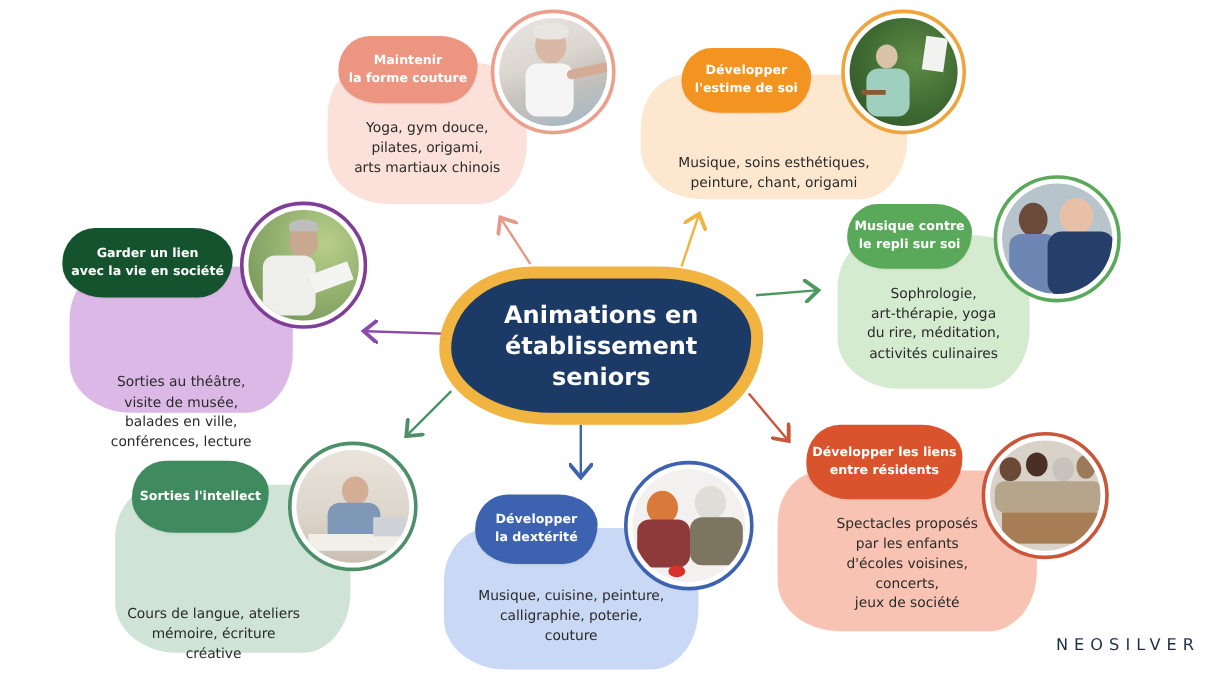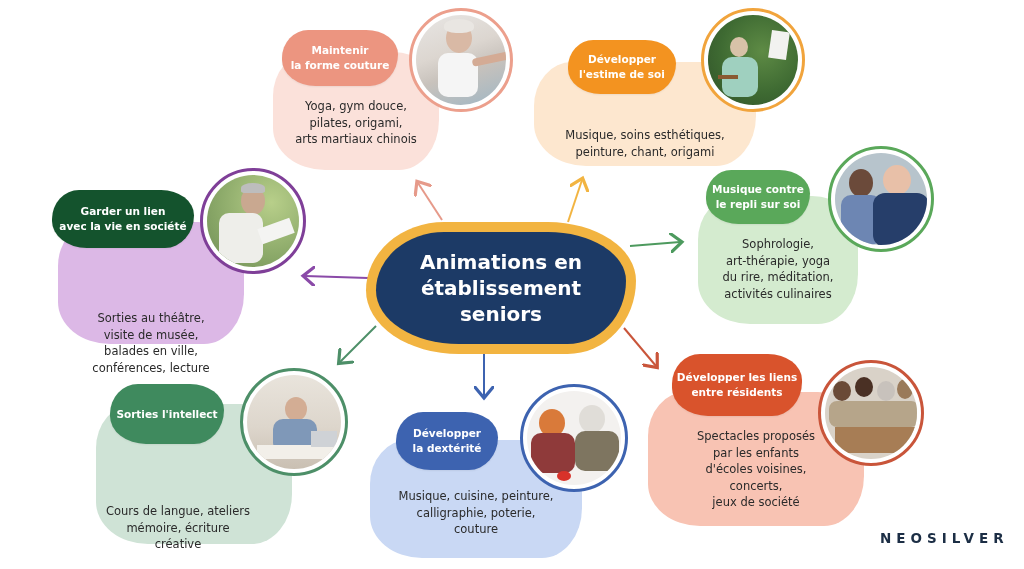--- a/index.html
+++ b/index.html
@@ -12,21 +12,21 @@
                border-radius:28px 34px 30px 36px / 30px 26px 34px 28px; box-shadow:0 1px 2px rgba(0,0,0,0.06); }
   .blob-text { position:absolute; text-align:center; color:#2a2a2a; font-size:11.5px; line-height:16.5px; white-space:pre-line; }
   .photo { position:absolute; border-radius:50%; background:#fff; box-sizing:border-box; overflow:hidden; }
   .photo .inner { position:absolute; inset:4px; border-radius:50%; overflow:hidden; }
   .center-outer { position:absolute; left:366px; top:222px; width:270px; height:132px; background:#f2b441;
                   border-radius:80px 90px 70px 95px / 70px 60px 75px 65px; }
   .center-inner { position:absolute; left:376px; top:232px; width:250px; height:112px; background:#1c3a66;
                   border-radius:70px 80px 60px 85px / 60px 50px 65px 55px; display:flex; align-items:center; justify-content:center; }
   .center-title { color:#fff; font-weight:bold; font-size:20px; line-height:26px; text-align:center; white-space:pre-line; }
   svg.arrows { position:absolute; left:0; top:0; }
-  .logo { position:absolute; left:880px; top:530px; font-weight:bold; font-size:13.5px; letter-spacing:5px; color:#1c2e45; }
+  .logo { position:absolute; left:880px; top:530px; font-weight:normal; font-size:13.5px; letter-spacing:5px; color:#1c2e45; }
 </style>
 </head>
 <body>
 
 <svg class="arrows" width="1024" height="569">
   <defs>
     <marker id="m-pink" markerWidth="10" markerHeight="10" refX="5" refY="5" orient="auto">
         <path d="M0,0 L6,5 L0,10" fill="none" stroke="#e69a8a" stroke-width="1.6"></path>
       </marker>
     <marker id="m-yellow" markerWidth="10" markerHeight="10" refX="5" refY="5" orient="auto">

